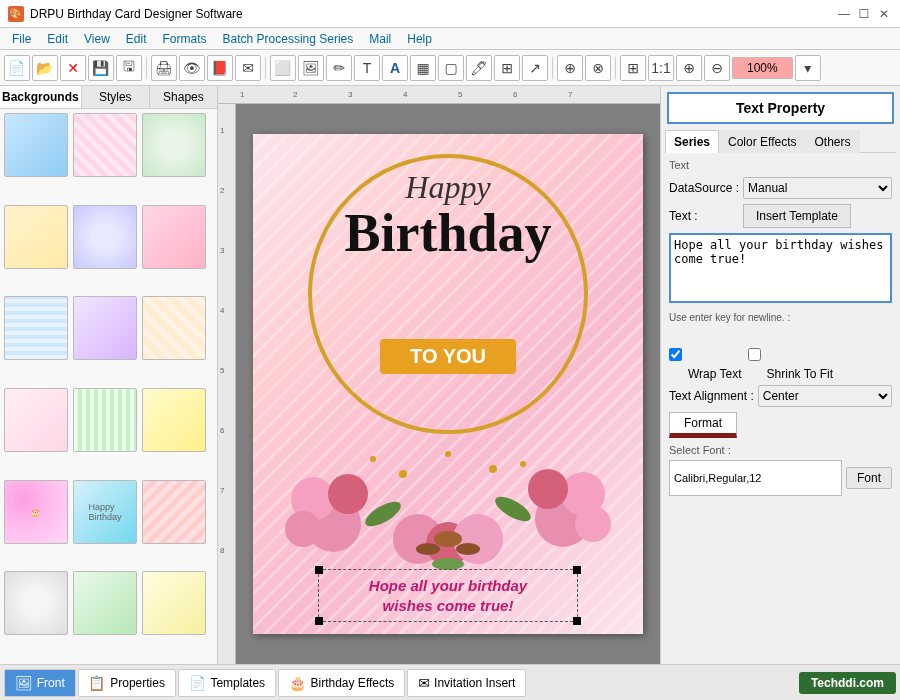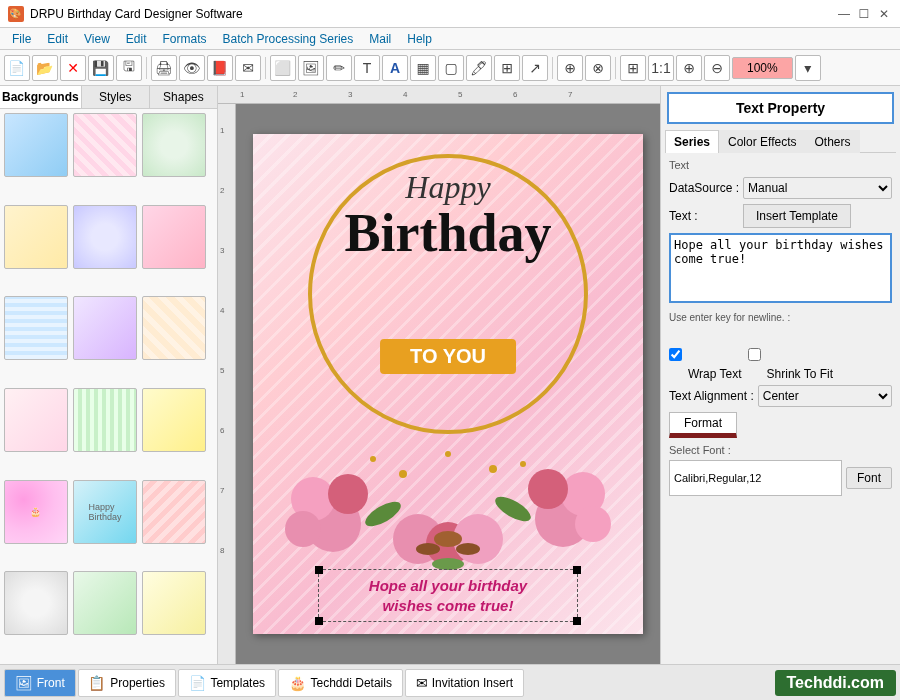--- a/index.html
+++ b/index.html
@@ -90,21 +90,21 @@
     .format-tab.active { background: #fff; border-bottom: 5px solid #7f1d1d; }
     .font-row { display: flex; align-items: center; gap: 4px; margin-top: 4px; }
     .font-input { flex: 1; height: 36px; border: 1px solid #bbb; font-size: 11px; padding: 0 4px; }
     .insert-template-btn { padding: 4px 12px; font-size: 12px; border: 1px solid #bbb; background: #e8e8e8; cursor: pointer; }
 
     
     #bottom-bar { height: 36px; background: #e8e8e8; border-top: 1px solid #ccc; display: flex; align-items: center; padding: 0 4px; gap: 2px; }
     .bottom-tab { display: flex; align-items: center; gap: 4px; padding: 4px 10px; font-size: 12px; cursor: pointer; border: 1px solid #ccc; border-radius: 2px; background: #fff; height: 28px; }
     .bottom-tab.active { background: #4a90d9; color: white; }
     .bottom-tab-icon { font-size: 14px; }
-    #techddi-badge { margin-left: auto; background: #2d6e30; color: white; font-weight: bold; font-size: 16px; padding: 4px 12px; border-radius: 3px; }
+    #techddi-badge { margin-left: auto; background: #2d6e30; color: white; font-weight: bold; font-size: 12px; padding: 4px 12px; border-radius: 3px; }
   </style>
 </head>
 <body>
 
 <div id="title-bar">
   <div class="title-left">
     <div class="title-icon">🎨</div>
     <span>DRPU Birthday Card Designer Software</span>
   </div>
   <div class="title-controls">
@@ -329,20 +329,20 @@
   <div class="bottom-tab">
     <span class="bottom-tab-icon">📋</span>
     <span>Properties</span>
   </div>
   <div class="bottom-tab">
     <span class="bottom-tab-icon">📄</span>
     <span>Templates</span>
   </div>
   <div class="bottom-tab">
     <span class="bottom-tab-icon">🎂</span>
-    <span>Techddi Details</span>
+    <span>Birthday Effects</span>
   </div>
   <div class="bottom-tab">
     <span class="bottom-tab-icon">✉</span>
     <span>Invitation Insert</span>
   </div>
   <div id="techddi-badge">Techddi.com</div>
 </div>
 
 </body></html>

